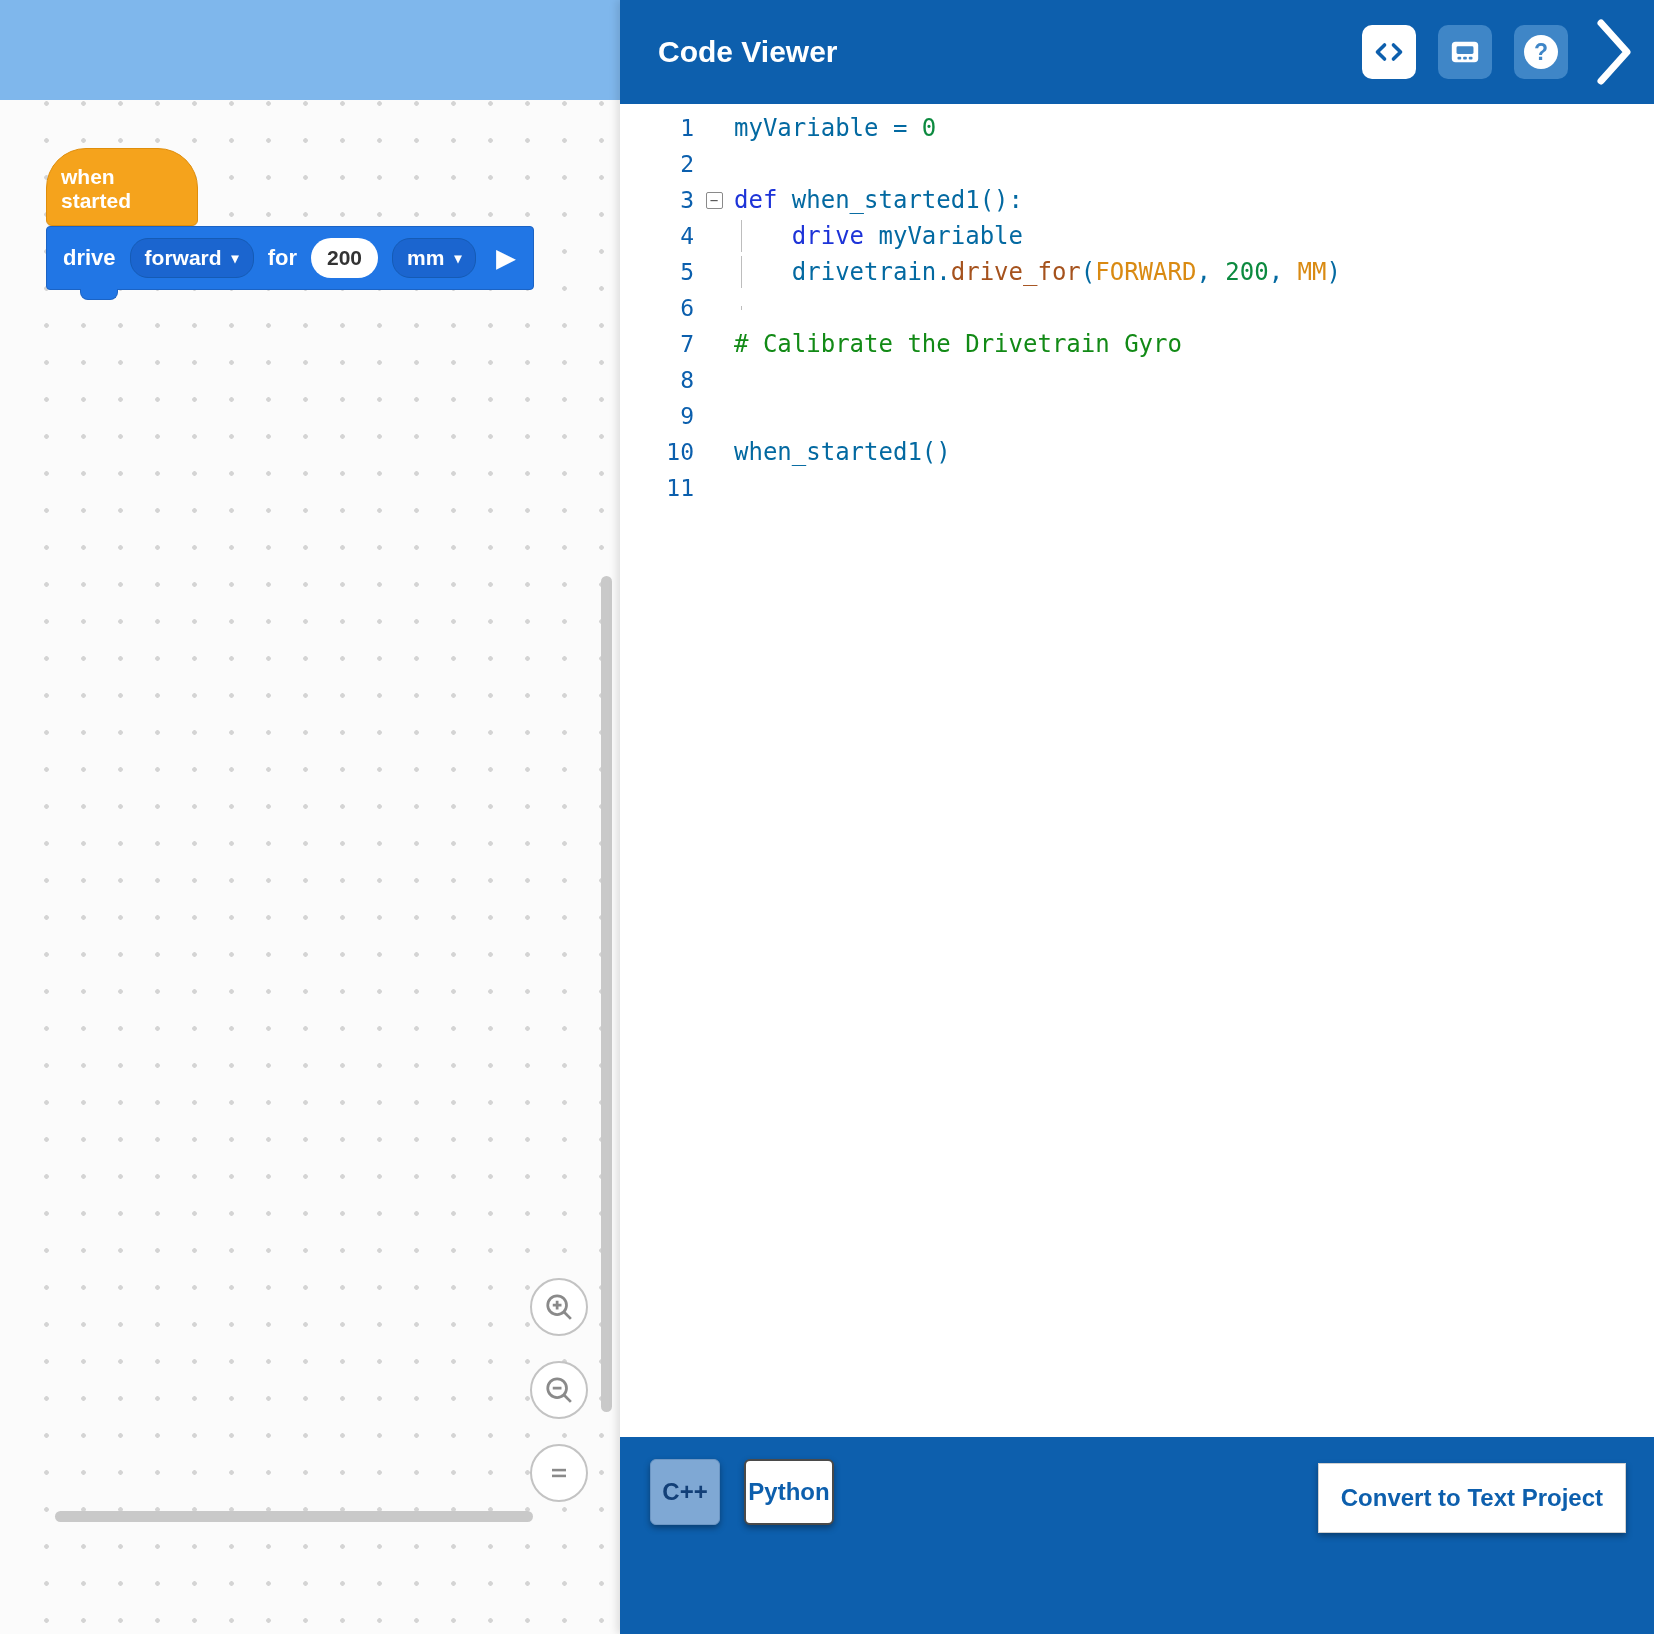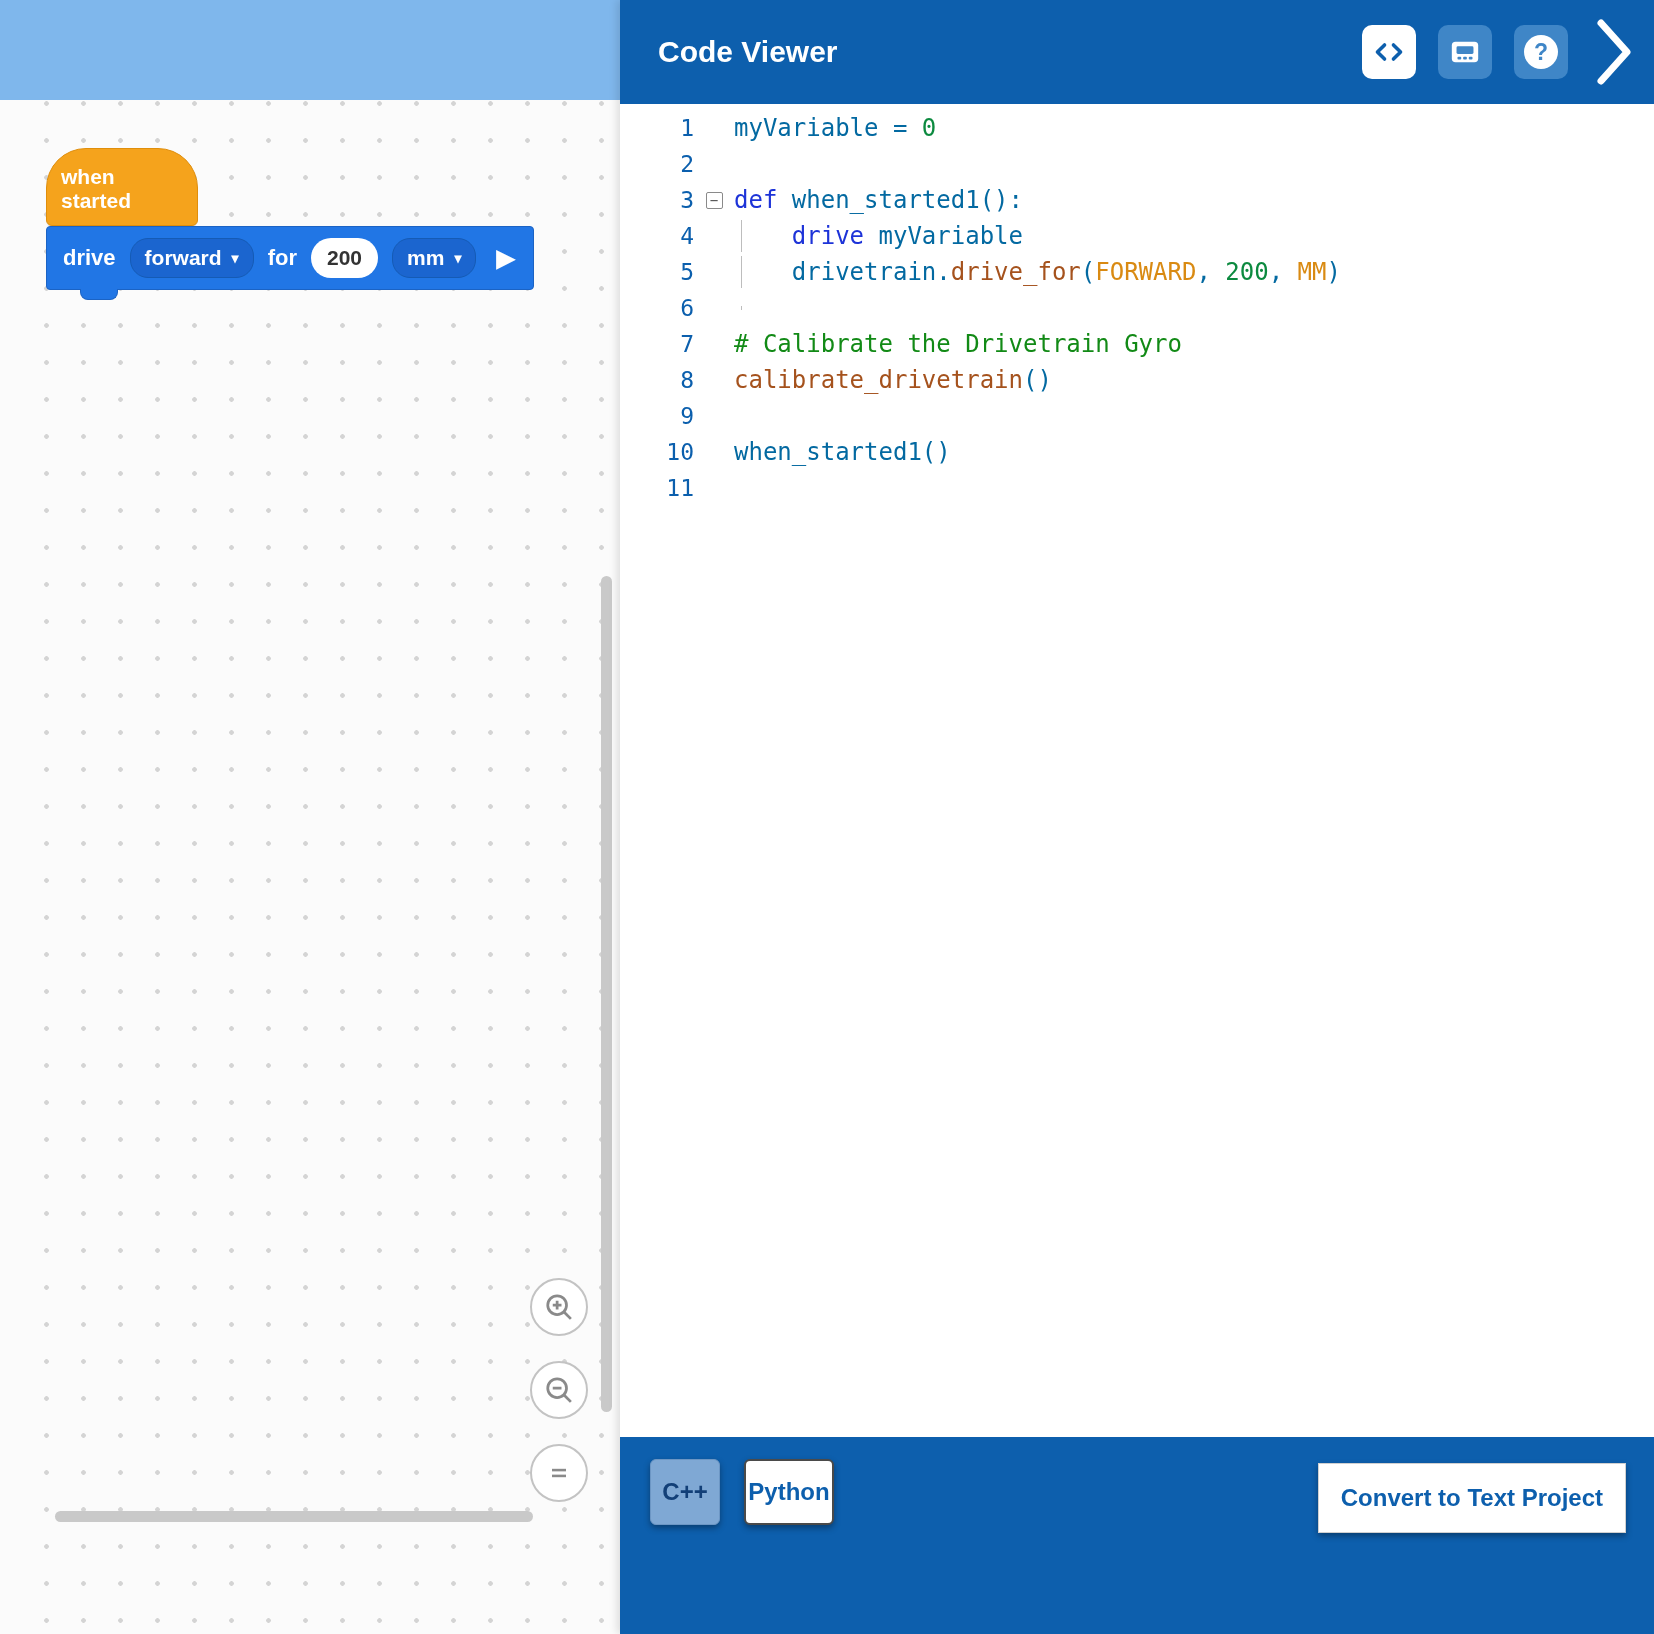--- a/index.html
+++ b/index.html
@@ -243,21 +243,21 @@
 
     <div class="code-area">
       <div>
           <div class="code-line"><span class="line-num">1</span><span class="fold-col"></span><span class="code-text"><span class="tok-plain">myVariable = </span><span class="tok-num">0</span></span></div>
           <div class="code-line"><span class="line-num">2</span><span class="fold-col"></span><span class="code-text"></span></div>
           <div class="code-line"><span class="line-num">3</span><span class="fold-col"><span class="fold-box">−</span></span><span class="code-text"><span class="tok-kw">def</span><span class="tok-plain"> when_started1():</span></span></div>
           <div class="code-line guide"><span class="line-num">4</span><span class="fold-col"></span><span class="code-text"><span class="tok-plain">    </span><span class="tok-kw">drive</span><span class="tok-plain"> myVariable</span></span></div>
           <div class="code-line guide"><span class="line-num">5</span><span class="fold-col"></span><span class="code-text"><span class="tok-plain">    drivetrain.</span><span class="tok-fn">drive_for</span><span class="tok-plain">(</span><span class="tok-const">FORWARD</span><span class="tok-plain">, </span><span class="tok-num">200</span><span class="tok-plain">, </span><span class="tok-const">MM</span><span class="tok-plain">)</span></span></div>
           <div class="code-line guide"><span class="line-num">6</span><span class="fold-col"></span><span class="code-text"></span></div>
           <div class="code-line"><span class="line-num">7</span><span class="fold-col"></span><span class="code-text"><span class="tok-comment"># Calibrate the Drivetrain Gyro</span></span></div>
-          <div class="code-line"><span class="line-num">8</span><span class="fold-col"></span><span class="code-text"><span class="tok-fn">calibrate_drivetrain</span><span class="tok-plain">()</span></span></div>
+          <div class="code-line"><span class="line-num">8</span><span class="fold-col"></span></div>
           <div class="code-line"><span class="line-num">9</span><span class="fold-col"></span><span class="code-text"></span></div>
           <div class="code-line"><span class="line-num">10</span><span class="fold-col"></span><span class="code-text"><span class="tok-plain">when_started1()</span></span></div>
           <div class="code-line"><span class="line-num">11</span><span class="fold-col"></span><span class="code-text"></span></div>
         </div>
     </div>
 
     <div class="panel-footer">
       <div class="lang-btn btn-cpp">C++</div>
       <div class="lang-btn btn-python">Python</div>
       <div class="btn-convert">Convert to Text Project</div>

